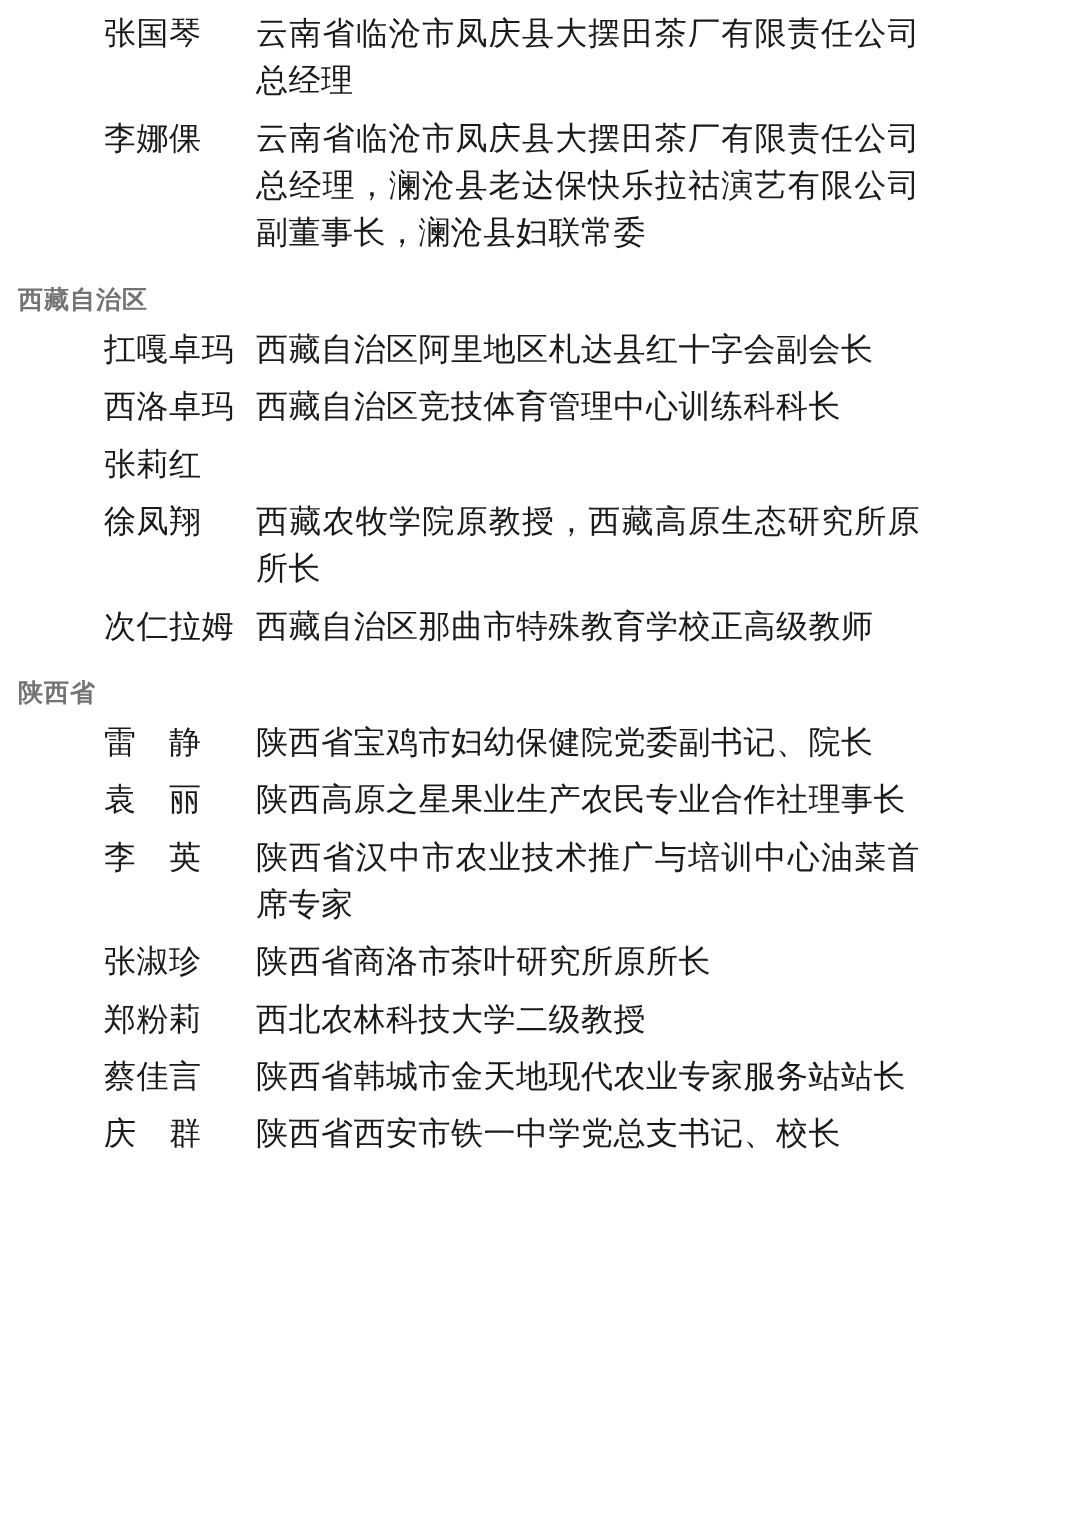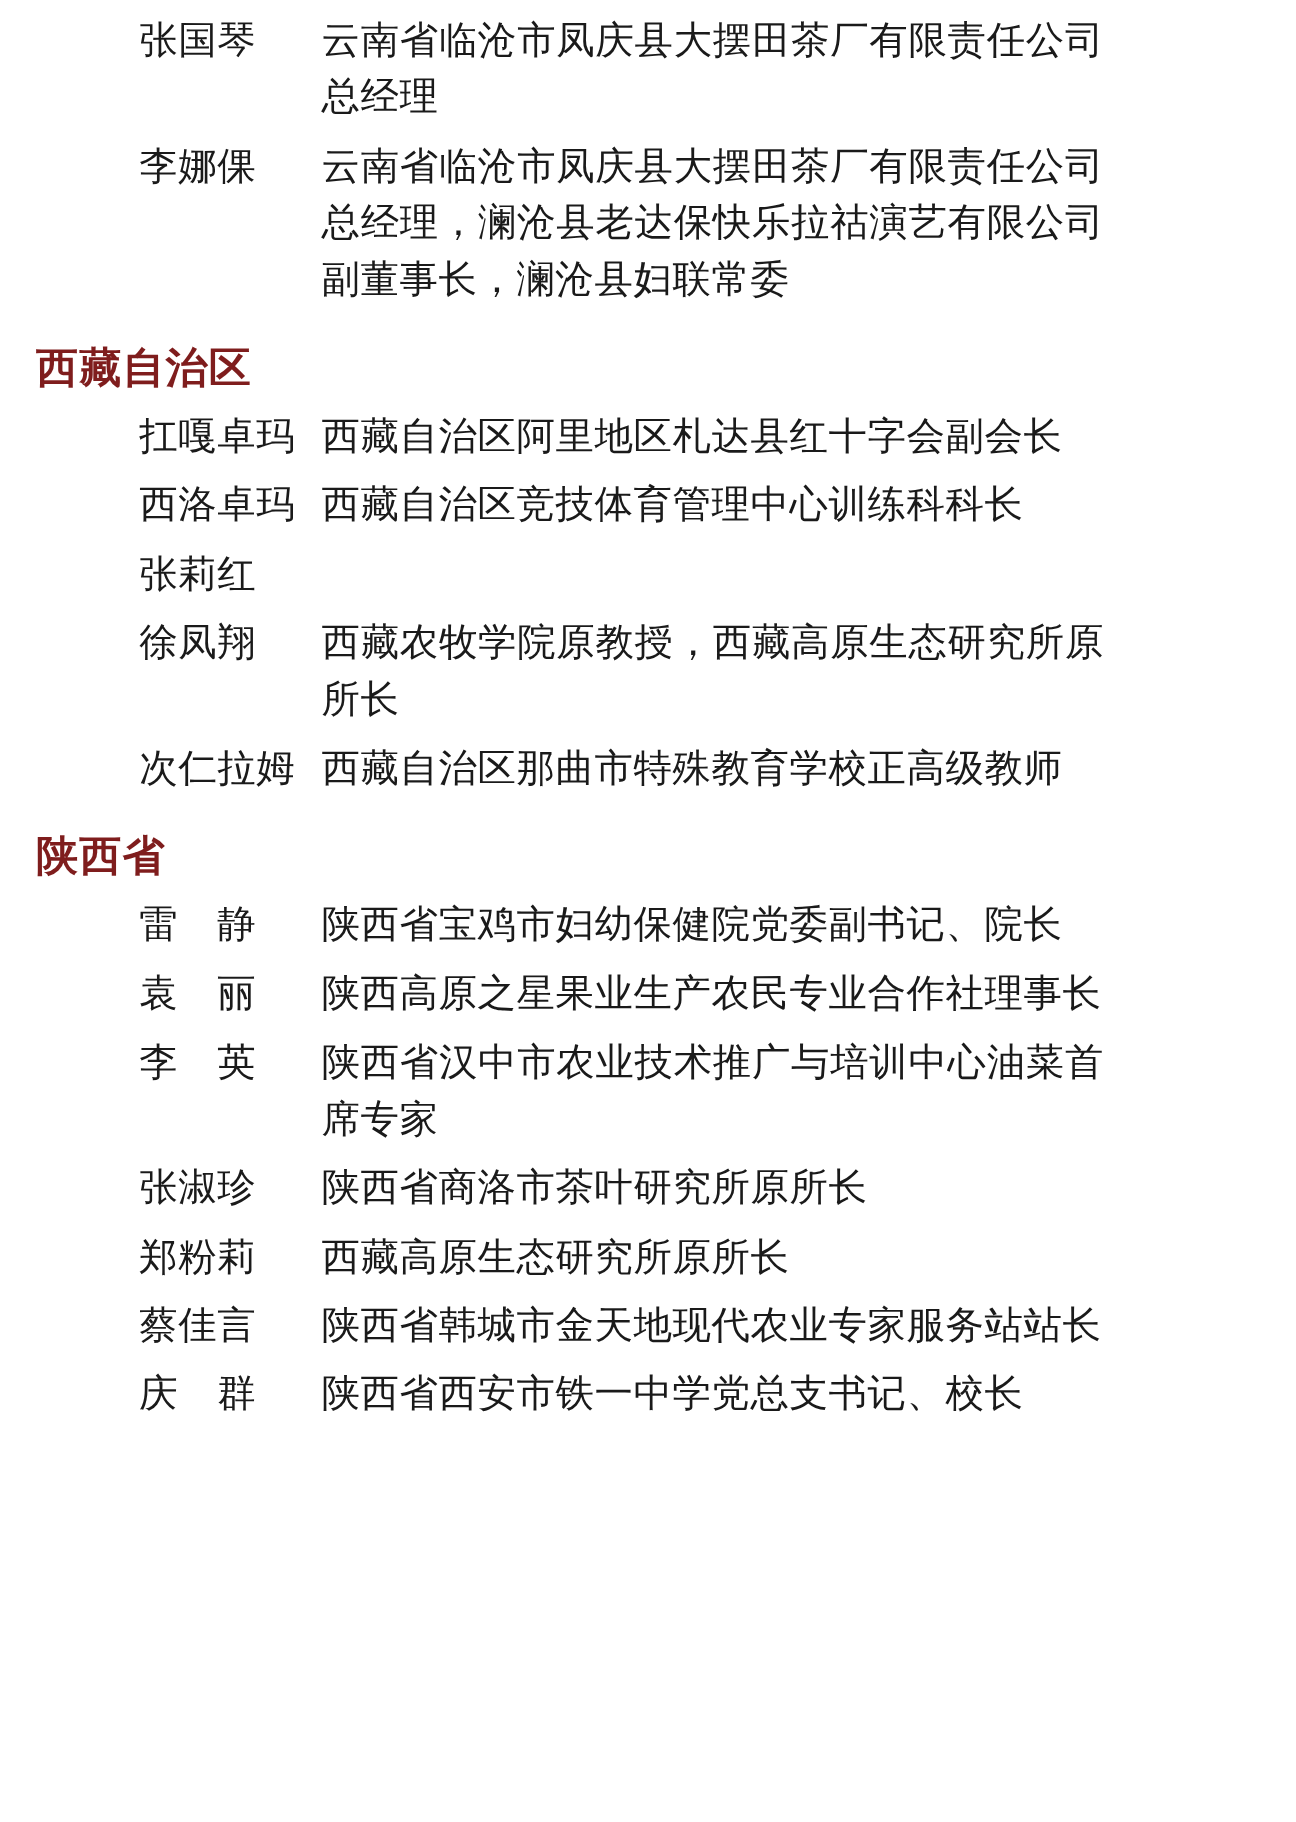--- a/index.html
+++ b/index.html
@@ -11,30 +11,30 @@
     width: 1080px;
     height: 1518px;
     font-family: "Liberation Serif", "DejaVu Serif", serif;
     color: #1a1a1a;
     overflow: hidden;
   }
   .page {
     box-sizing: border-box;
     width: 972px;
     height: 1518px;
-    padding: 10px 40px 0 30px;
+    padding: 10px 40px 0 18px;
   }
   .section-heading {
     font-family: "DejaVu Sans", "Liberation Sans", sans-serif;
     font-weight: bold;
-    font-size: 35px;
+    font-size: 25px;
     letter-spacing: 1px;
     margin: 26px 0 10px 0;
     padding-left: 0px;
-    color: #7f1d1d;
+    color: #737373;
   }
   .entry {
     display: flex;
     align-items: flex-start;
     margin: 0 0 10px 0;
     padding-left: 86px;
   }
   .entry .name {
     flex: 0 0 152px;
     width: 152px;
@@ -111,21 +111,21 @@
     <div class="entry">
       <div class="name spaced">李　英</div>
       <div class="desc">陕西省汉中市农业技术推广与培训中心油菜首席专家</div>
     </div>
     <div class="entry">
       <div class="name">张淑珍</div>
       <div class="desc">陕西省商洛市茶叶研究所原所长</div>
     </div>
     <div class="entry">
       <div class="name">郑粉莉</div>
-      <div class="desc">西藏高原生态研究所原所长</div>
+      <div class="desc">西北农林科技大学二级教授</div>
     </div>
     <div class="entry">
       <div class="name">蔡佳言</div>
       <div class="desc">陕西省韩城市金天地现代农业专家服务站站长</div>
     </div>
     <div class="entry">
       <div class="name spaced">庆　群</div>
       <div class="desc">陕西省西安市铁一中学党总支书记、校长</div>
     </div>
   </div>

